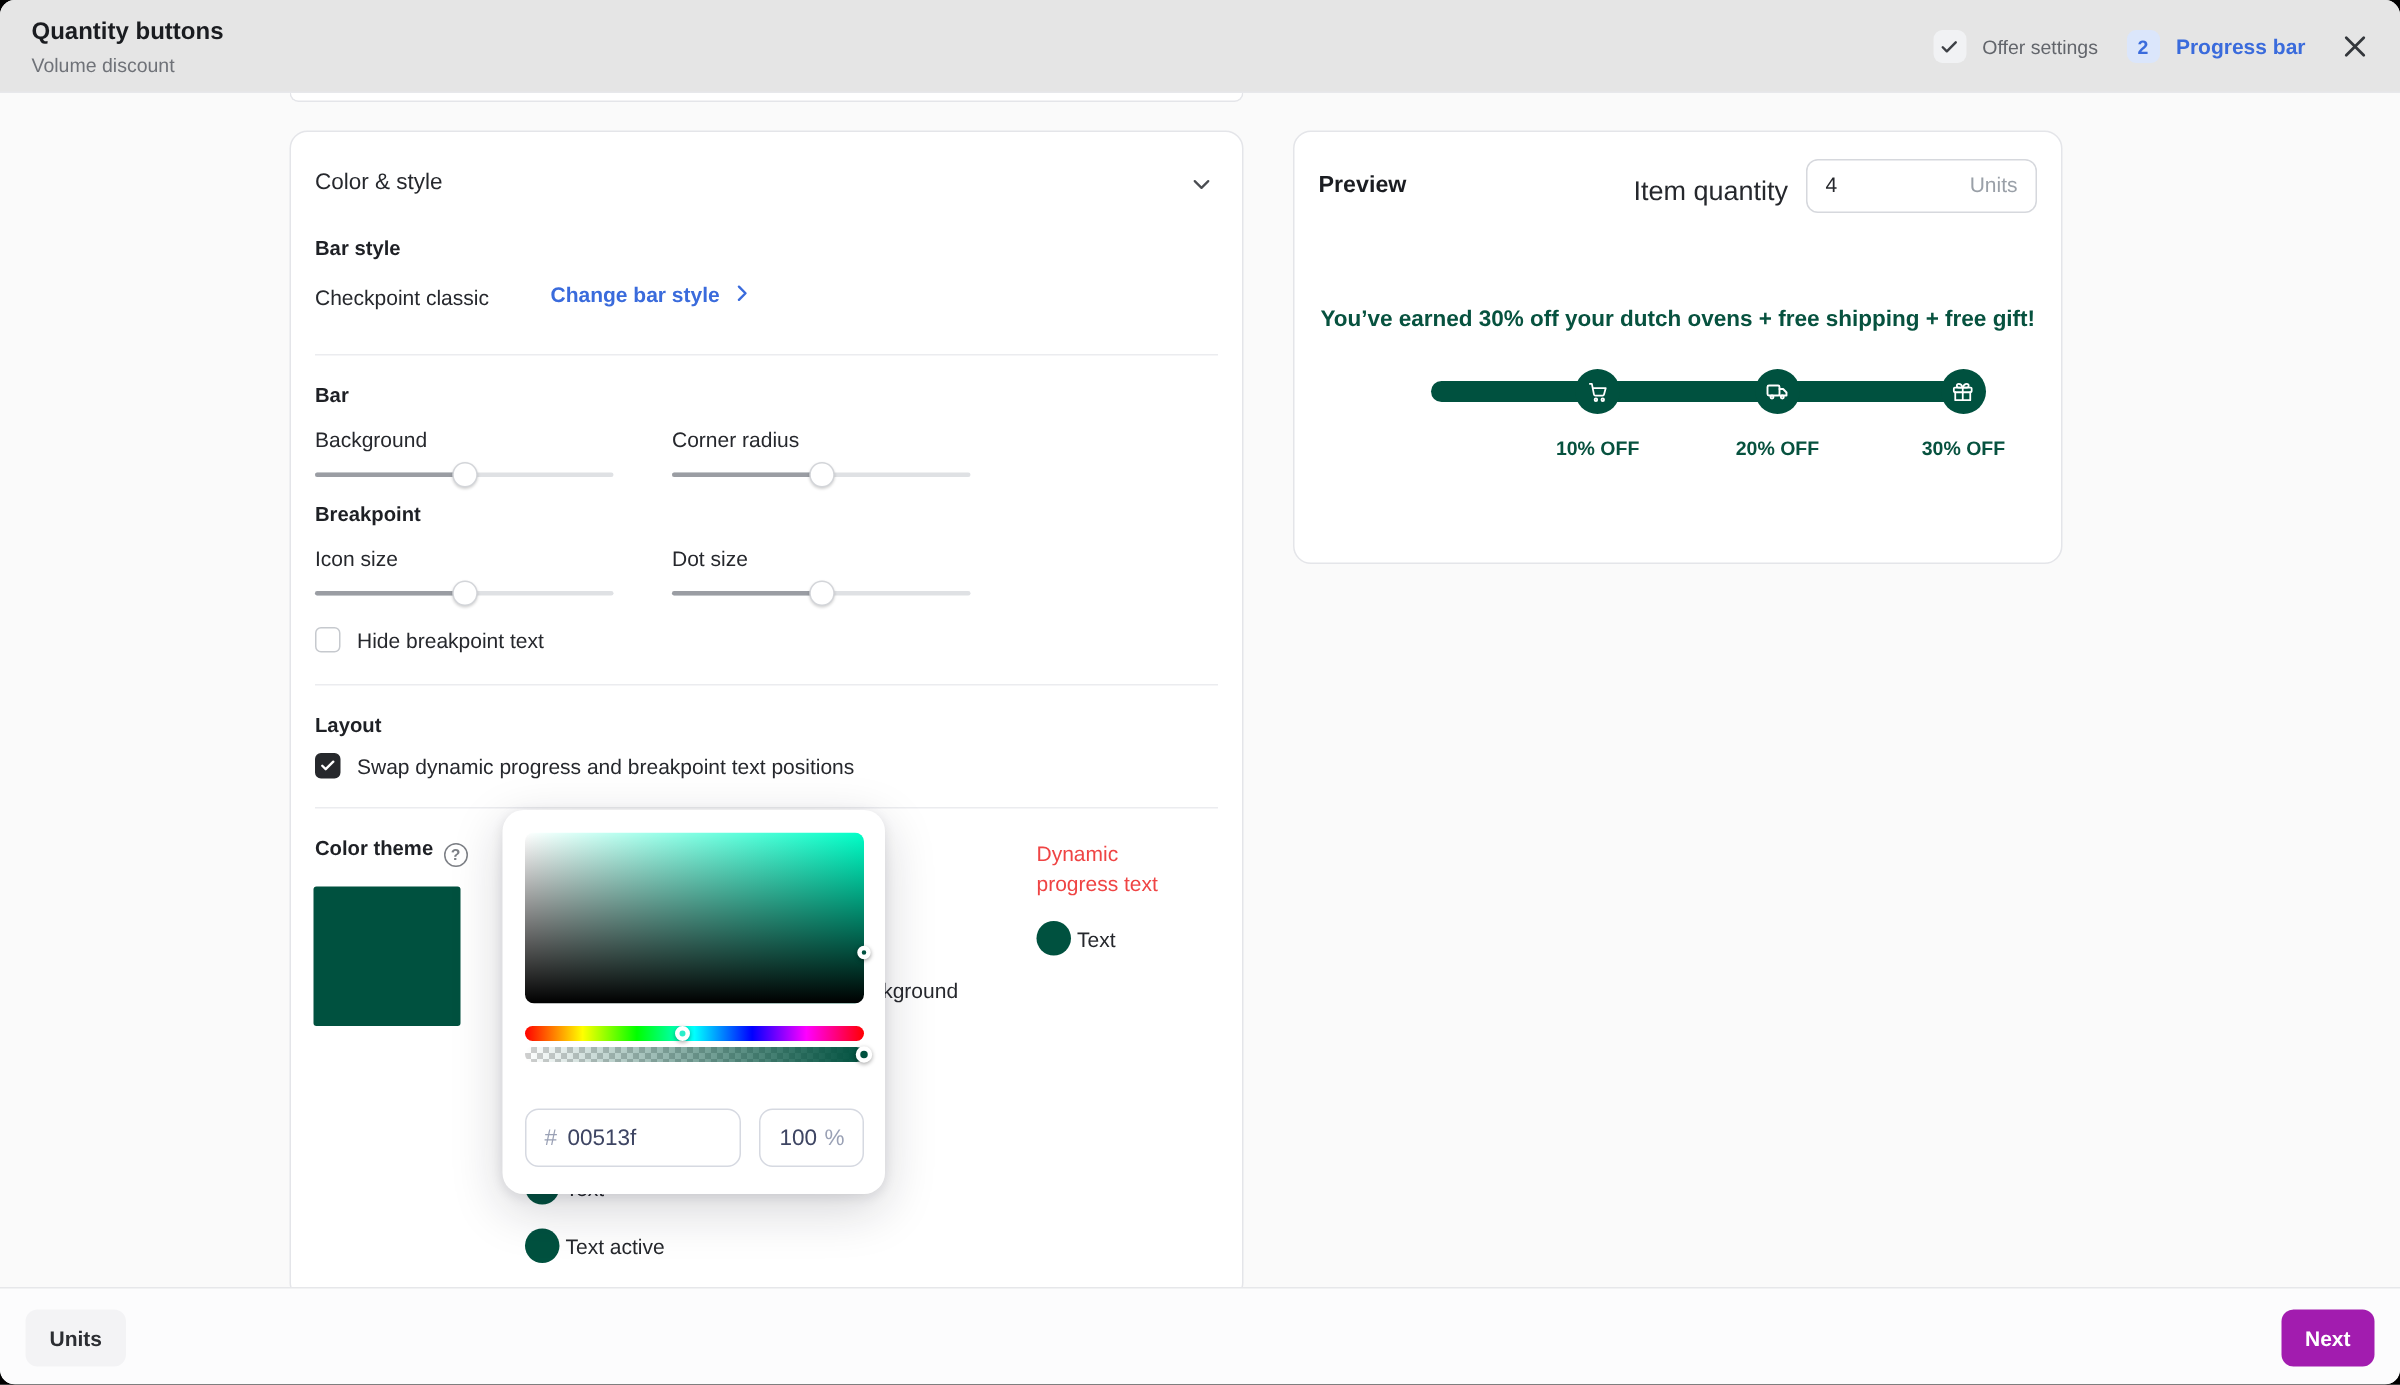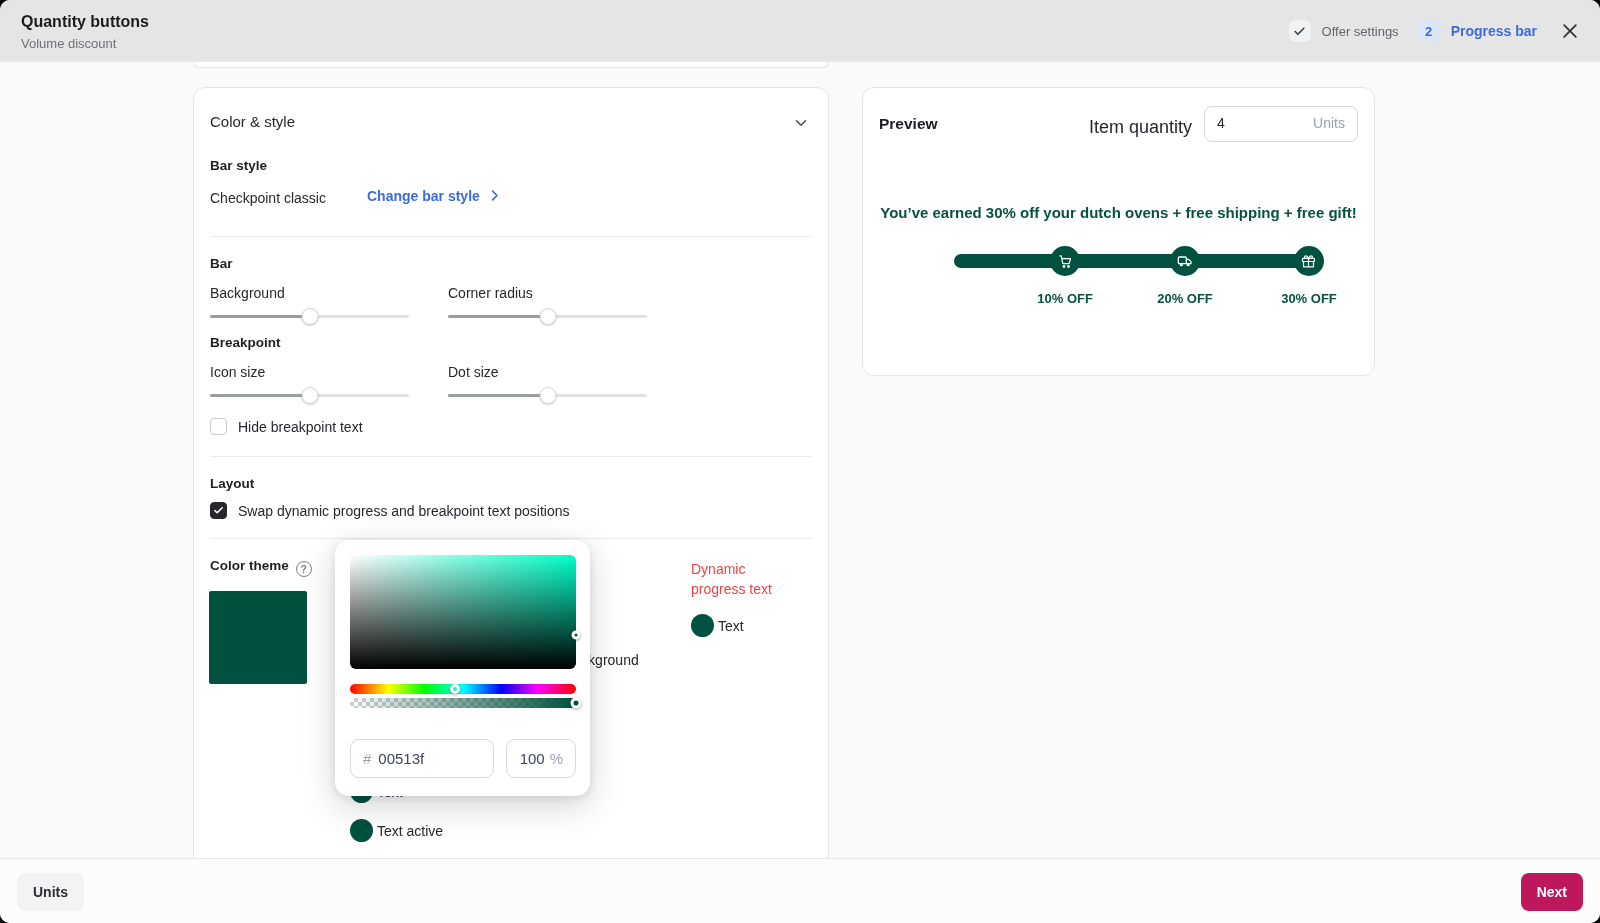--- a/index.html
+++ b/index.html
@@ -80,21 +80,21 @@
   .pv-bar-wrap { position:absolute; left:91px; top:158px; width:369px; height:30px; }
   .pv-track { position:absolute; left:0; right:0; top:8px; height:14px; border-radius:7px; background:#00513f; }
   .pv-cp { position:absolute; top:0; width:30px; height:30px; border-radius:50%; background:#00513f; transform:translateX(-50%); display:flex; align-items:center; justify-content:center; color:#fff; }
   .pv-labels { position:absolute; left:91px; top:203px; width:369px; height:18px; }
   .pv-label { position:absolute; transform:translateX(-50%); font-size:13px; font-weight:600; color:#07523f; white-space:nowrap; }
 
   
   .ftr { position:absolute; left:0; right:0; bottom:0; height:65px; background:#fcfcfd; border-top:1px solid #e6e7ea; z-index:30; }
   .btn { position:absolute; top:14px; height:38px; border:none; border-radius:8px; font-family:inherit; font-size:14px; font-weight:700; padding:0 16px; cursor:pointer; }
   .btn-back { left:17px; background:#f3f3f5; color:#2c2e33; }
-  .btn-next { right:17px; background:#be185d; color:#fff; }
+  .btn-next { right:17px; background:#a21caf; color:#fff; }
 
   svg { display:block; }
 </style>
 </head>
 <body>
 
 <div id="app">
 
   <div class="hdr">
     <div class="hdr-title">Quantity buttons</div>

